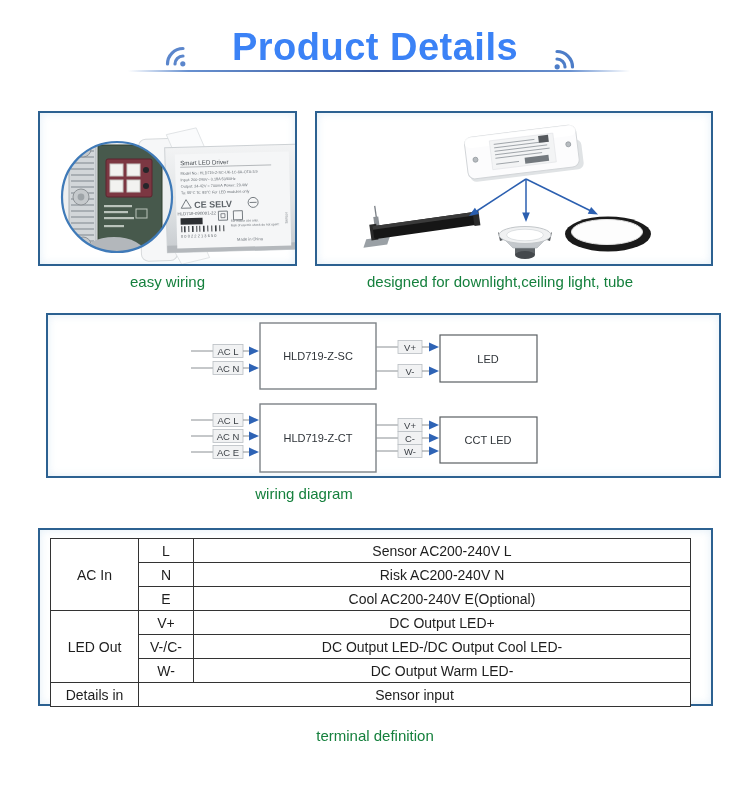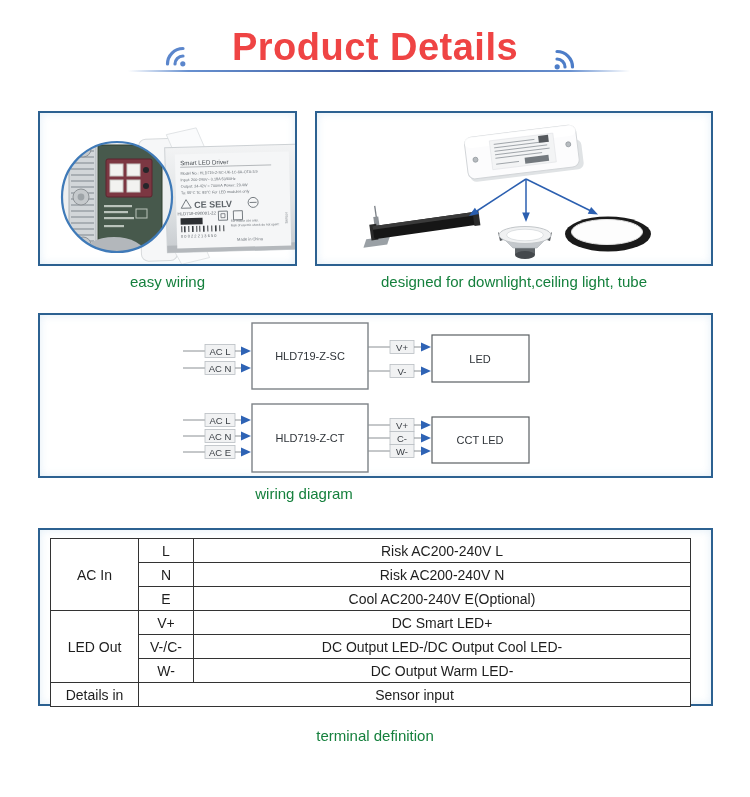--- a/index.html
+++ b/index.html
@@ -1,36 +1,36 @@
 <!DOCTYPE html>
 <html><head>
 <meta charset="utf-8">
 <style>
   html,body{margin:0;padding:0;background:#ffffff;}
   body{width:750px;height:797px;position:relative;overflow:hidden;
        font-family:"Liberation Sans","DejaVu Sans",sans-serif;color:#222;}
   .abs{position:absolute;}
   
   #page-title{left:0;top:26px;width:750px;text-align:center;
-    font-size:38px;font-weight:bold;color:#ef4444;letter-spacing:.5px;}
+    font-size:38px;font-weight:bold;color:#3b82f6;letter-spacing:.5px;}
   #title-underline{left:128px;top:70px;width:502px;height:2px;
     background:linear-gradient(90deg,rgba(77,125,200,0) 0%,rgba(77,125,200,.85) 12%,#39589b 50%,rgba(77,125,200,.85) 88%,rgba(77,125,200,0) 100%);}
   .wifi{width:28px;height:24px;}
   #wifi-left{left:160px;top:44px;}
   #wifi-right{left:552px;top:47px;}
   
   .panel{border:2px solid #2c6191;background:#ffffff;box-sizing:border-box;
          box-shadow:inset 0 0 8px rgba(150,195,225,.28);}
   #panel-easy{left:38px;top:111px;width:259px;height:155px;}
   #panel-apps{left:315px;top:111px;width:398px;height:155px;}
-  #panel-wiring{left:38px;top:313px;width:675px;height:165px;}
+  #panel-wiring{left:46px;top:313px;width:675px;height:165px;}
   #panel-table{left:38px;top:528px;width:675px;height:178px;}
   .caption{font-size:15px;color:#15803d;text-align:center;}
   #caption-easy{left:38px;top:273px;width:259px;}
-  #caption-apps{left:315px;top:273px;width:398px;}
+  #caption-apps{left:301px;top:273px;width:398px;}
   #caption-wiring{left:0;top:485px;width:608px;}
   #caption-table{left:0;top:727px;width:750px;}
   
   #terminal-table{position:absolute;left:10px;top:8px;border-collapse:collapse;
     table-layout:fixed;width:640px;background:#fff;}
   #terminal-table td{border:1px solid #333;height:23px;padding:0 4px;
     text-align:center;font-size:14px;color:#1e1e1e;overflow:hidden;white-space:nowrap;}
   svg text{font-family:"Liberation Sans","DejaVu Sans",sans-serif;}
 </style>
 </head>
@@ -329,34 +329,34 @@
   <table id="terminal-table">
     <colgroup>
         <col style="width:88px">
         <col style="width:55px">
         <col style="width:497px">
       </colgroup>
     <tbody>
         <tr>
       <td rowspan="3">AC In</td>
       <td>L</td>
-      <td>Risk AC200-240V L</td>
+      <td>Sensor AC200-240V L</td>
     </tr>
     <tr>
       <td>N</td>
       <td>Risk AC200-240V N</td>
     </tr>
     <tr>
       <td>E</td>
       <td>Cool AC200-240V E(Optional)</td>
     </tr>
     <tr>
       <td rowspan="3">LED Out</td>
       <td>V+</td>
-      <td>DC Smart LED+</td>
+      <td>DC Output LED+</td>
     </tr>
     <tr>
       <td>V-/C-</td>
       <td>DC Output LED-/DC Output Cool LED-</td>
     </tr>
     <tr>
       <td>W-</td>
       <td>DC Output Warm LED-</td>
     </tr>
     <tr>

